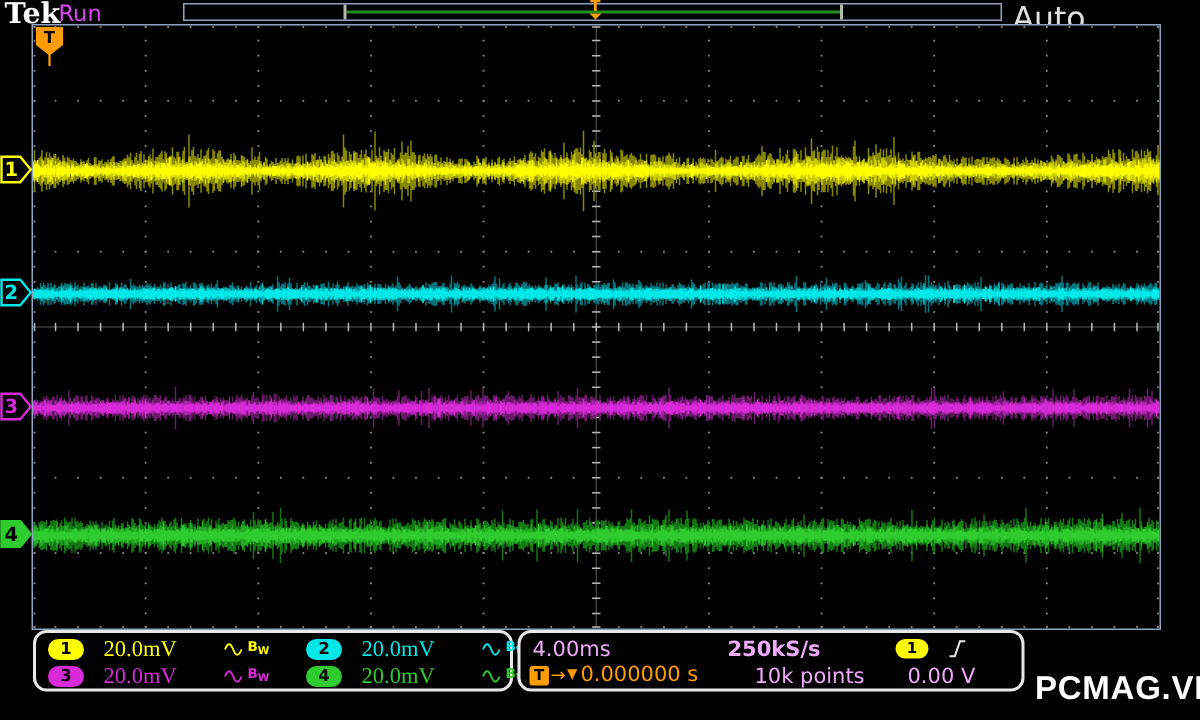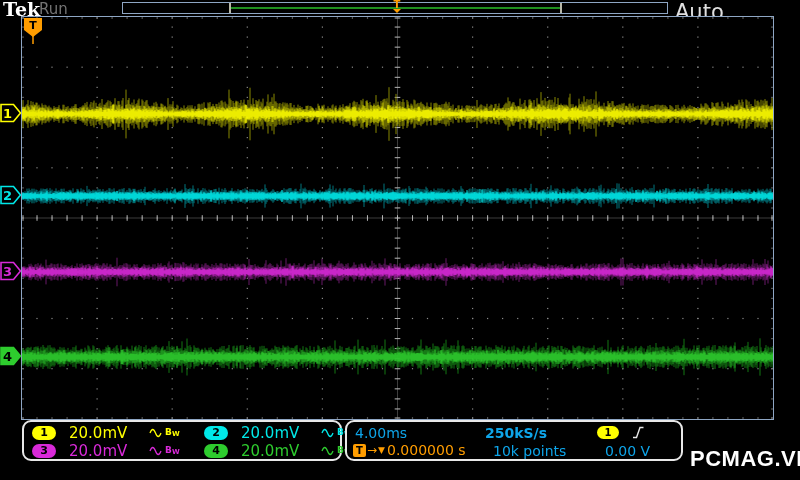--- a/index.html
+++ b/index.html
@@ -1,21 +1,21 @@
 <!DOCTYPE html>
 <html><head>
 <meta charset="utf-8">
 <style>
   html,body{margin:0;padding:0;background:#000;}
   .screen{position:relative;width:800px;height:480px;background:#000;overflow:hidden;
           font-family:"DejaVu Sans", sans-serif;color:#e8e8e8;}
   
   .tek-logo{position:absolute;left:3px;top:-2px;font-family:"DejaVu Serif",serif;
             font-weight:bold;font-size:19px;color:#fff;}
-  .run-state{position:absolute;left:39px;top:0px;font-size:15px;color:#737373;}
+  .run-state{position:absolute;left:39px;top:0px;font-size:15px;color:#d946ef;}
   .acq-mode{position:absolute;left:675px;top:0px;font-size:21px;color:#e0e0e0;}
   .recbar{position:absolute;left:122px;top:2px;width:546px;height:12px;background:#000;
           border:1px solid #8ea6c4;box-sizing:border-box;}
   .recbar .rline{position:absolute;left:108px;top:4px;width:330px;height:2px;background:#1f8f1f;}
   .recbar .brk{position:absolute;top:0px;width:2px;height:10px;background:#b8b8a8;}
   .recbar .brk.l{left:106px;} .recbar .brk.r{left:437px;}
   .mini-t{position:absolute;left:268px;top:-3px;width:12px;text-align:center;
           font-size:10px;font-weight:bold;color:#ff9d00;line-height:10px;}
   .mini-tri{position:absolute;left:270px;top:6px;width:0;height:0;
             border-left:4px solid transparent;border-right:4px solid transparent;
@@ -28,25 +28,25 @@
   .chmarkers{position:absolute;left:0;top:0;width:22px;height:480px;}
   .chmarker{position:absolute;left:0;width:22px;height:20px;}
   
   .box{position:absolute;background:#000;border:2px solid #e8e8e8;border-radius:9px;
        box-sizing:border-box;}
   .box-ch{left:22px;top:420px;width:320px;height:41px;}
   .box-h{left:345px;top:420px;width:338px;height:41px;}
   .chcell{position:absolute;height:16px;display:flex;align-items:center;}
   .chbadge{display:inline-block;width:24px;height:14px;border-radius:7px;color:#000;
            font-size:11px;font-weight:bold;text-align:center;line-height:14px;flex:0 0 auto;}
-  .chscale{font-size:15px;margin-left:13px;width:62px;}
+  .chscale{font-size:15px;margin-left:13px;width:62px;font-family:Liberation Serif, serif;}
   .chicons{display:flex;align-items:center;margin-left:18px;}
   .bwwrap{font-weight:bold;margin-left:3px;display:inline-flex;align-items:flex-start;}
   .bwB{font-size:9px;line-height:9px;} .bwW{font-size:7px;line-height:7px;margin-top:3px;}
-  .hitem{position:absolute;font-size:14px;color:#0ea5e9;white-space:nowrap;}
+  .hitem{position:absolute;font-size:14px;color:#f0abfc;white-space:nowrap;}
   .trig-src-badge{position:absolute;width:22px;height:13px;border-radius:7px;color:#000;
         font-size:10px;font-weight:bold;text-align:center;line-height:13px;}
   .trigpos{position:absolute;display:flex;align-items:center;color:#ff9d00;font-size:14px;}
   .tsq{display:inline-block;width:13px;height:13px;background:#ff9d00;border-radius:2px;
        color:#000;font-size:10px;font-weight:bold;text-align:center;line-height:13px;}
   .tarrow{font-size:12px;margin:0 1px;} .tdown{font-size:9px;margin-right:2px;}
   .watermark{position:absolute;left:690px;top:446px;font-family:"Liberation Sans",sans-serif;
              font-weight:bold;font-size:22px;color:#fff;letter-spacing:0.5px;}
 </style>
 </head>
@@ -1174,18 +1174,18 @@
     <span class="trig-src-badge" id="trigsrc" style="left: 250px; top: 4px; background: rgb(255, 255, 0);">1</span>
     <svg style="position:absolute;left:284px;top:3px;" width="15" height="15">
       <path d="M2,12.5 h3.5 L9,2.5 h3.5" fill="none" stroke="#e8e8e8" stroke-width="1.4"></path>
     </svg>
     <div class="trigpos" style="left:6px;top:20px;">
       <span class="tsq">T</span>
         <span class="tarrow">→</span>
         <span class="tdown">▼</span>
         <span>0.000000 s</span>
     </div>
-    <div class="hitem" style="left:146px;top:21px;">10k points</div>
+    <div class="hitem" style="left:156px;top:21px;">10k points</div>
     <div class="hitem" style="left:258px;top:21px;">0.00 V</div>
   </div>
 
   <div class="watermark">PCMAG.VN</div>
 </div>
 
 </body></html>

